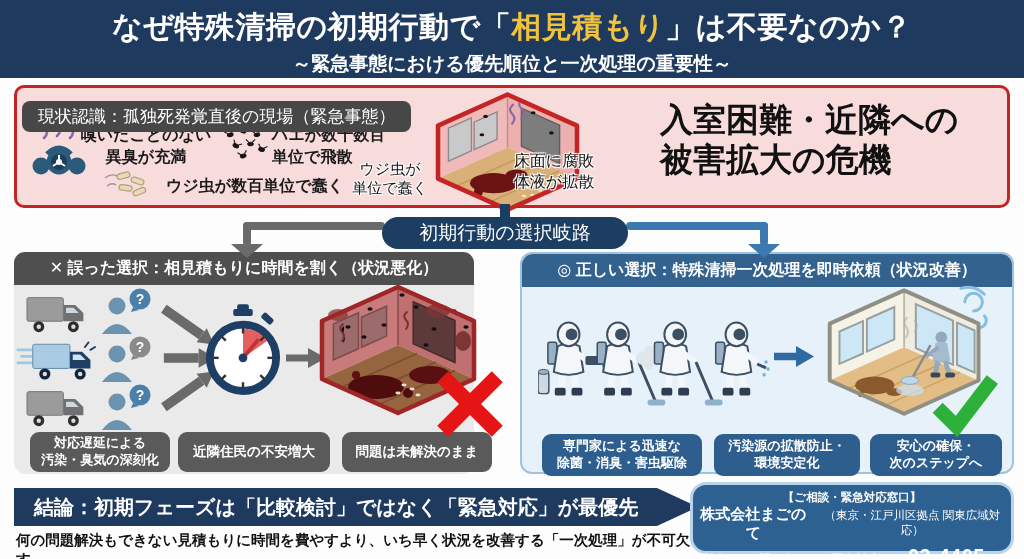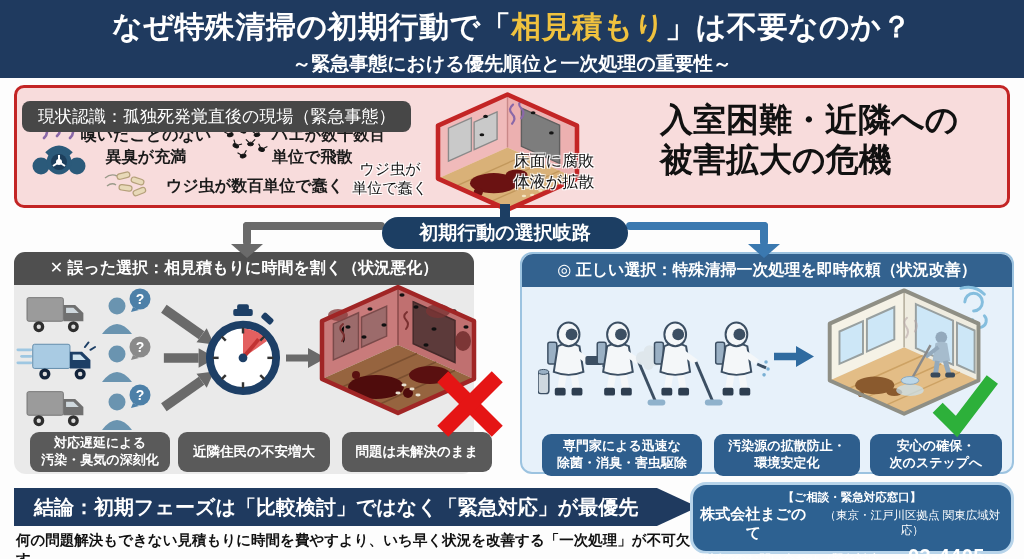--- a/index.html
+++ b/index.html
@@ -20,21 +20,21 @@
   .state-label { left:22px; top:88px; background:#474747; color:#fff; font-size:17px; font-weight:normal;
                  padding:4px 16px; border-radius:8px; z-index:3;margin-top:13px; }
   .state-text { font-size:16px; font-weight:bold; color:#1a1a1a; line-height:1.4; }
   .room-cap { font-weight:normal; color:#111; z-index:4; text-align:center;
               text-shadow:-1px -1px 0 #fff,1px -1px 0 #fff,-1px 1px 0 #fff,1px 1px 0 #fff, 0 0 3px #fff; }
   .danger { left:615px; top:100px; width:400px; font-size:33px; font-weight:900; color:#111; line-height:1.22;margin-left:45px; }
 
   
   .stub { left:500px; top:204px; width:10px; height:15px; background:#1c3e63; z-index:2; }
   .decision { left:382px; top:217px; width:246px; height:32px; background:#1c3e63; border-radius:16px;
-              color:#fff; font-size:19px; font-weight:bold; display:flex; align-items:center; justify-content:center; z-index:3; }
+              color:#fff; font-size:19px; font-weight:normal; display:flex; align-items:center; justify-content:center; z-index:3; }
   .bar { border-radius:4px; z-index:2; }
   .head-down { clip-path:polygon(0 0,100% 0,50% 100%); z-index:5; }
 
   
   .choice { top:252px; width:460px; height:222px; border-radius:12px; }
   .choice-hd { position:absolute; left:0; top:0; width:100%; height:33px; border-radius:11px 11px 0 0;
                color:#fff; font-size:16px; font-weight:bold; display:flex; align-items:center; justify-content:center; }
   .wrong { left:14px; background:#eaeaea; }
   .rightb { left:520px; width:494px; background:#e7f1fa; border:2px solid #9cc3e0; }
   .outcome { position:absolute; top:180px; height:40px; border-radius:9px; color:#fff; font-size:13px; font-weight:bold;

